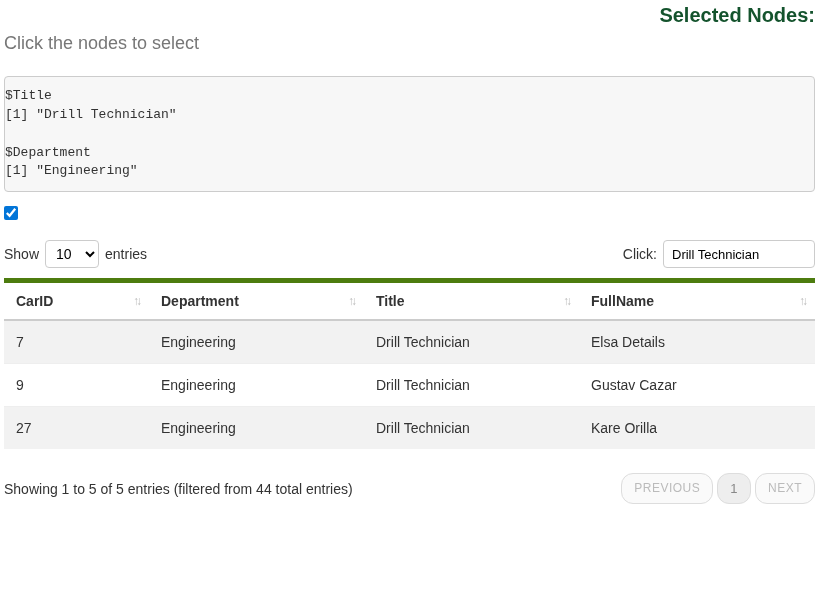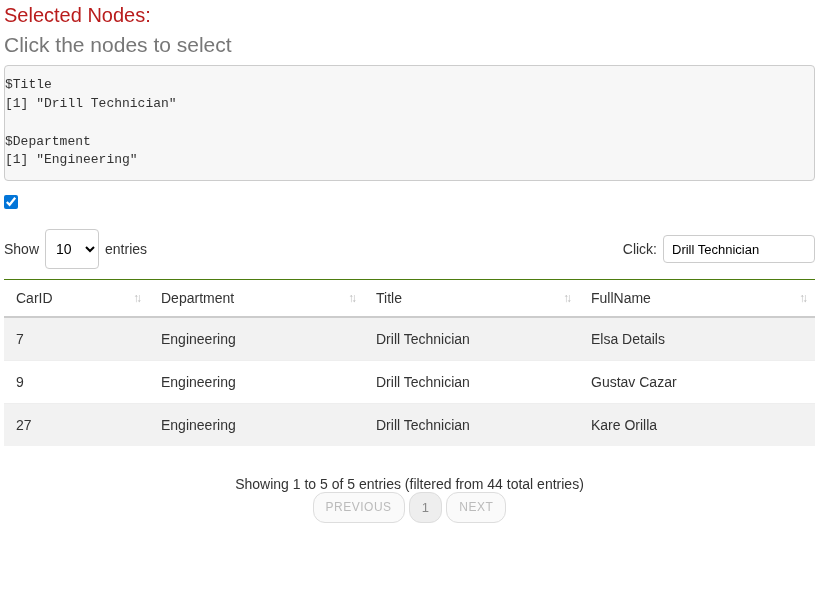--- a/index.html
+++ b/index.html
@@ -6,28 +6,29 @@
   body {
     font-family: "Helvetica Neue", Helvetica, Arial, sans-serif;
     color: #333;
     font-size: 14px;
     background: #fff;
     padding: 4px 4px 10px 4px;
     width: 819px;
   }
   h3.heading {
     font-size: 20px;
-    font-weight: 400;
-    color: #b91c1c;
+    font-weight: 700;
+    color: #14532d;
     margin-bottom: 6px;
+    text-align: right;
   }
   .subhead {
     color: #777;
-    font-size: 21px;
-    margin-bottom: 8px;
+    font-size: 18px;
+    margin-bottom: 22px;
   }
   .code-block {
     border: 1px solid #ccc;
     border-radius: 4px;
     background: #f7f7f7;
     padding: 10px 0;
     font-family: "Courier New", Courier, monospace;
     font-size: 13px;
     white-space: pre;
     color: #333;
@@ -41,58 +42,58 @@
     font-size: 14px;
     margin-bottom: 20px;
   }
   .check-row input[type=checkbox] {
     width: 14px; height: 14px;
     accent-color: #0275d8;
   }
   .dt-top {
     display: flex;
     justify-content: space-between;
-    align-items: center;
+    align-items: flex-end;
     font-size: 14px;
     color: #333;
     margin-bottom: 10px;
   }
   .dt-length, .dt-search {
     display: flex;
     align-items: center;
     gap: 6px;
   }
   select.len-select {
     border: 1px solid #ccc;
     border-radius: 4px;
     padding: 4px 6px;
     font-size: 14px;
-    height: 40px;
+    height: 28px;
     width: 54px;
     background: #fff;
   }
   input.search-input {
     border: 1px solid #ccc;
     border-radius: 4px;
     padding: 5px 8px;
     font-size: 13px;
     width: 152px;
     height: 28px;
   }
   table.dt {
     width: 100%;
     border-collapse: collapse;
     table-layout: fixed;
   }
   table.dt thead th {
-    border-top: 1px solid #4d7c0f;
+    border-top: 5px solid #4d7c0f;
     border-bottom: 2px solid #ccc;
     text-align: left;
     padding: 10px 12px;
-    font-weight: 400;
+    font-weight: 700;
     font-size: 14px;
     color: #333;
     position: relative;
   }
   .sort-icons {
     position: absolute;
     right: 10px;
     top: 50%;
     transform: translateY(-50%);
     font-size: 12px;
@@ -108,23 +109,22 @@
   table.dt tbody tr:nth-child(odd) td {
     background: #f2f2f2;
   }
   table.dt tbody tr:nth-child(even) td {
     background: #fff;
   }
   .dt-bottom {
     display: flex;
     justify-content: space-between;
     align-items: center;
-    margin-top: 30px;
-    font-size: 14px;
-    flex-direction: column;
+    margin-top: 24px;
+    font-size: 14px;
   }
   .paginate {
     display: flex;
     gap: 4px;
   }
   .paginate .pg-btn {
     border: 1px solid #ddd;
     background: #fafafa;
     color: #bbb;
     font-size: 12px;

